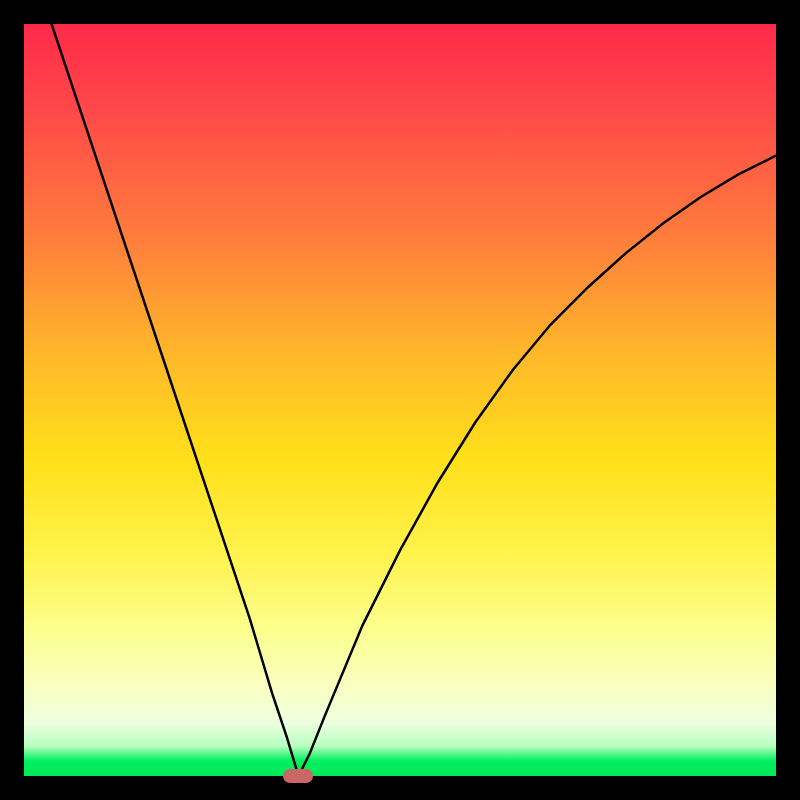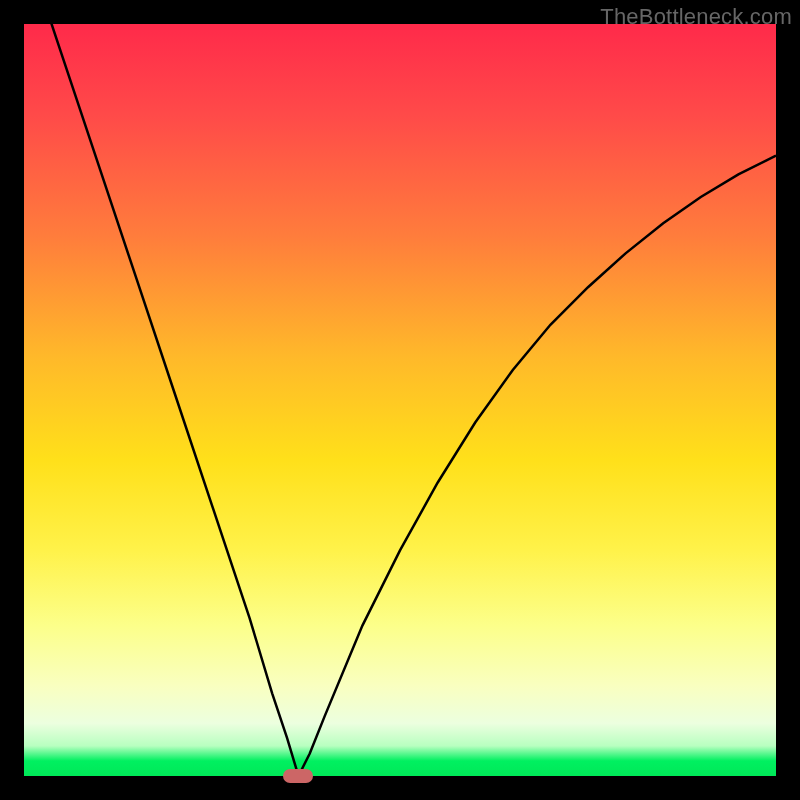--- a/index.html
+++ b/index.html
@@ -59,20 +59,19 @@
     height: 14px;
     background: #cc6666;
     border-radius: 7px;
     transform: translate(-50%, -50%);
   }
 </style>
 </head>
 <body>
 
 <div class="container">
-  <div class="watermark">TheBottleneck.com</div>
   <div class="plot-area">
     <svg class="curve" viewBox="0 0 752 752" preserveAspectRatio="none">
       <path id="curve-path" fill="none" stroke="#000000" stroke-width="2.5" d="M0.00,-82.72 L37.60,30.08 L75.20,142.88 L112.80,255.68 L150.40,368.48 L188.00,481.28 L225.60,594.08 L248.16,669.28 L263.20,714.40 L274.48,752.00 L285.76,729.44 L300.80,691.84 L338.40,601.60 L376.00,526.40 L413.60,458.72 L451.20,398.56 L488.80,345.92 L526.40,300.80 L564.00,263.20 L601.60,229.36 L639.20,199.28 L676.80,172.96 L714.40,150.40 L752.00,131.60 "></path>
     </svg>
     <div class="marker" id="marker" style="left: 274.48px; top: 752px; background: rgb(204, 102, 102);"></div>
   </div>
 </div>
 
 </body></html>

